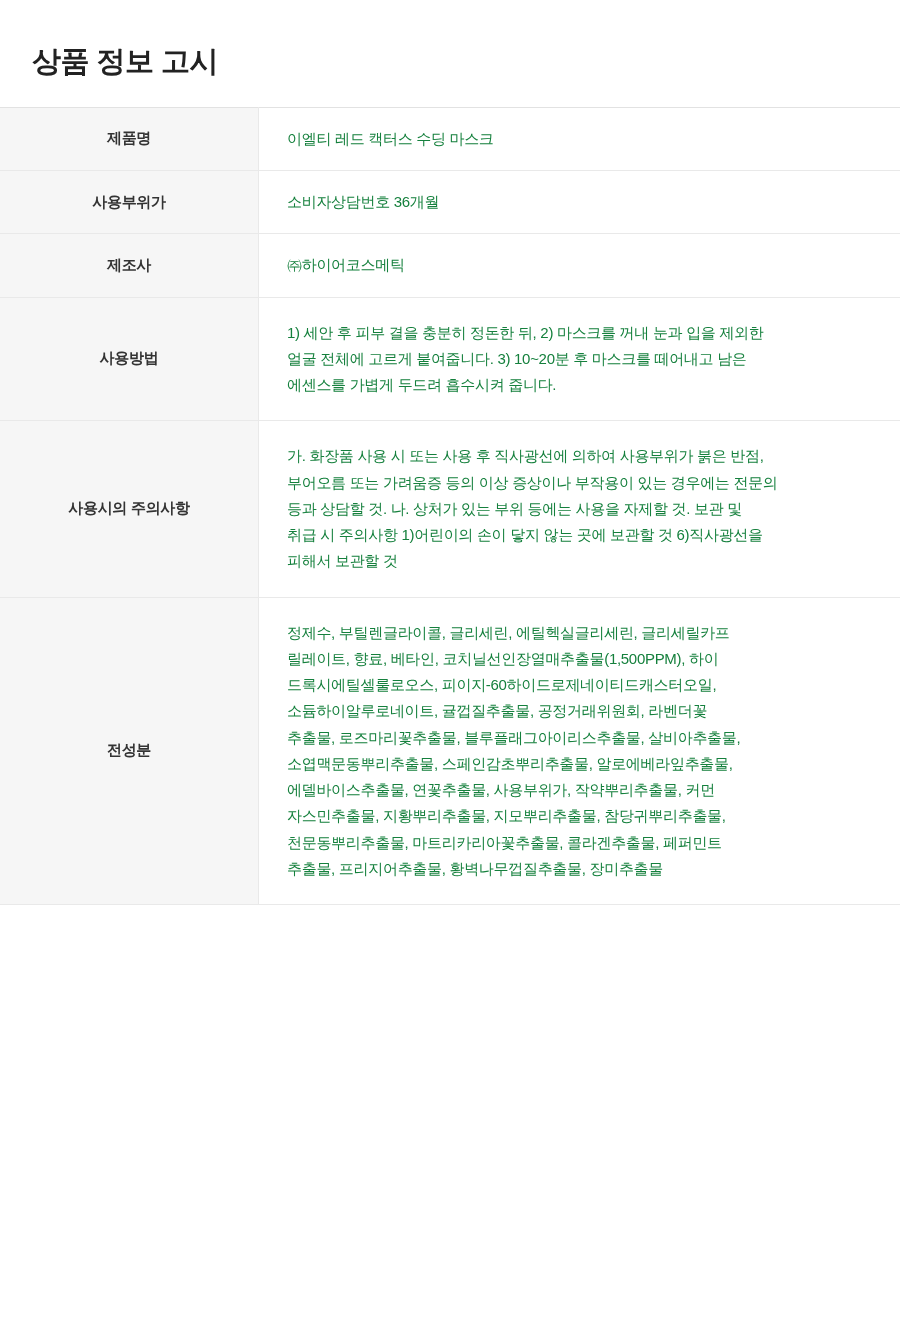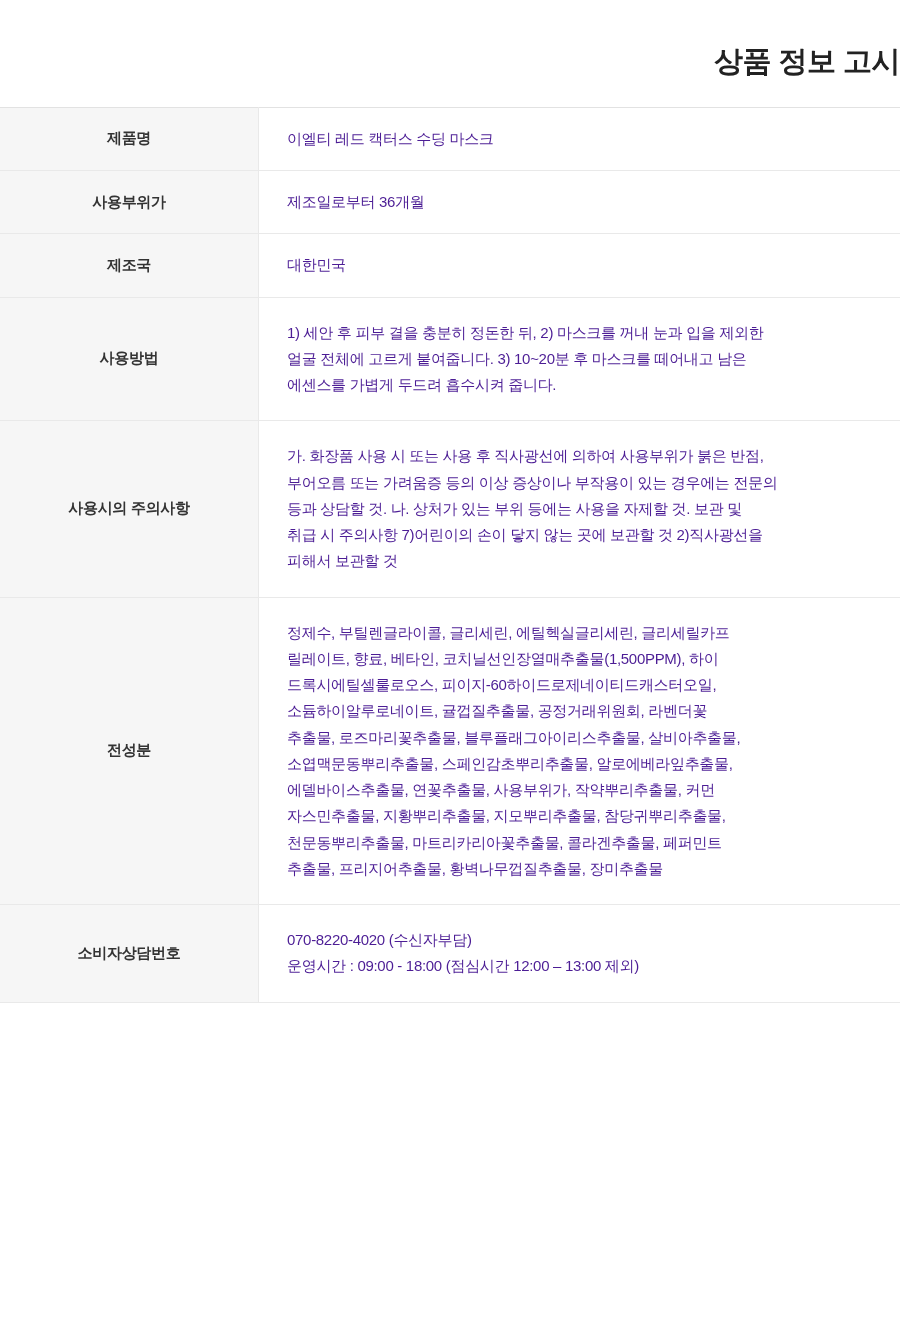--- a/index.html
+++ b/index.html
@@ -21,21 +21,20 @@
     box-sizing: border-box;
   }
   .page-title {
     font-size: 29px;
     font-weight: bold;
     color: #222222;
     letter-spacing: -0.5px;
     padding: 44px 0 0 32px;
     margin: 0 0 28px 0;
     line-height: 1.2;
-    text-align: right;
   }
   .info-table {
     width: 900px;
     border-collapse: collapse;
     border-top: 1px solid #e2e2e2;
     table-layout: fixed;
   }
   .info-table tr {
     border-bottom: 1px solid #e9e9e9;
   }
@@ -46,21 +45,21 @@
     font-weight: bold;
     color: #333333;
     text-align: center;
     vertical-align: middle;
     padding: 18px 10px;
     letter-spacing: -0.3px;
     border-right: 1px solid #e9e9e9;
   }
   .info-table td {
     font-size: 15px;
-    color: #4c1d95;
+    color: #15803d;
     line-height: 1.75;
     vertical-align: middle;
     padding: 18px 24px 18px 28px;
     letter-spacing: -0.3px;
     word-break: keep-all;
   }
   .info-table td.tall {
     padding-top: 22px;
     padding-bottom: 22px;
   }
@@ -77,65 +76,58 @@
     <tbody>
       <tr>
         <th>제품명</th>
         <td>
           <span class="line">이엘티 레드 캑터스 수딩 마스크</span>
         </td>
       </tr>
       <tr>
         <th>사용부위가</th>
         <td>
-          <span class="line">제조일로부터 36개월</span>
+          <span class="line">소비자상담번호 36개월</span>
         </td>
       </tr>
       <tr>
-        <th>제조국</th>
+        <th>제조사</th>
         <td>
-          <span class="line">대한민국</span>
+          <span class="line">㈜하이어코스메틱</span>
         </td>
       </tr>
       <tr>
         <th>사용방법</th>
         <td class="tall">
           <span class="line">1) 세안 후 피부 결을 충분히 정돈한 뒤, 2) 마스크를 꺼내 눈과 입을 제외한</span>
           <span class="line">얼굴 전체에 고르게 붙여줍니다. 3) 10~20분 후 마스크를 떼어내고 남은</span>
           <span class="line">에센스를 가볍게 두드려 흡수시켜 줍니다.</span>
         </td>
       </tr>
       <tr>
         <th>사용시의 주의사항</th>
         <td class="tall">
           <span class="line">가. 화장품 사용 시 또는 사용 후 직사광선에 의하여 사용부위가 붉은 반점,</span>
           <span class="line">부어오름 또는 가려움증 등의 이상 증상이나 부작용이 있는 경우에는 전문의</span>
           <span class="line">등과 상담할 것. 나. 상처가 있는 부위 등에는 사용을 자제할 것. 보관 및</span>
-          <span class="line">취급 시 주의사항 7)어린이의 손이 닿지 않는 곳에 보관할 것 2)직사광선을</span>
+          <span class="line">취급 시 주의사항 1)어린이의 손이 닿지 않는 곳에 보관할 것 6)직사광선을</span>
           <span class="line">피해서 보관할 것</span>
         </td>
       </tr>
       <tr>
         <th>전성분</th>
         <td class="tall">
           <span class="line">정제수, 부틸렌글라이콜, 글리세린, 에틸헥실글리세린, 글리세릴카프</span>
           <span class="line">릴레이트, 향료, 베타인, 코치닐선인장열매추출물(1,500PPM), 하이</span>
           <span class="line">드록시에틸셀룰로오스, 피이지-60하이드로제네이티드캐스터오일,</span>
           <span class="line">소듐하이알루로네이트, 귤껍질추출물, 공정거래위원회, 라벤더꽃</span>
           <span class="line">추출물, 로즈마리꽃추출물, 블루플래그아이리스추출물, 살비아추출물,</span>
           <span class="line">소엽맥문동뿌리추출물, 스페인감초뿌리추출물, 알로에베라잎추출물,</span>
           <span class="line">에델바이스추출물, 연꽃추출물, 사용부위가, 작약뿌리추출물, 커먼</span>
           <span class="line">자스민추출물, 지황뿌리추출물, 지모뿌리추출물, 참당귀뿌리추출물,</span>
           <span class="line">천문동뿌리추출물, 마트리카리아꽃추출물, 콜라겐추출물, 페퍼민트</span>
           <span class="line">추출물, 프리지어추출물, 황벽나무껍질추출물, 장미추출물</span>
           <span class="line"></span>
         </td>
       </tr>
-      <tr>
-        <th>소비자상담번호</th>
-        <td class="tall">
-          <span class="line">070-8220-4020 (수신자부담)</span>
-          <span class="line">운영시간 : 09:00 - 18:00 (점심시간 12:00 – 13:00 제외)</span>
-        </td>
-      </tr>
     </tbody>
   </table>
 </div>
 
 </body></html>

